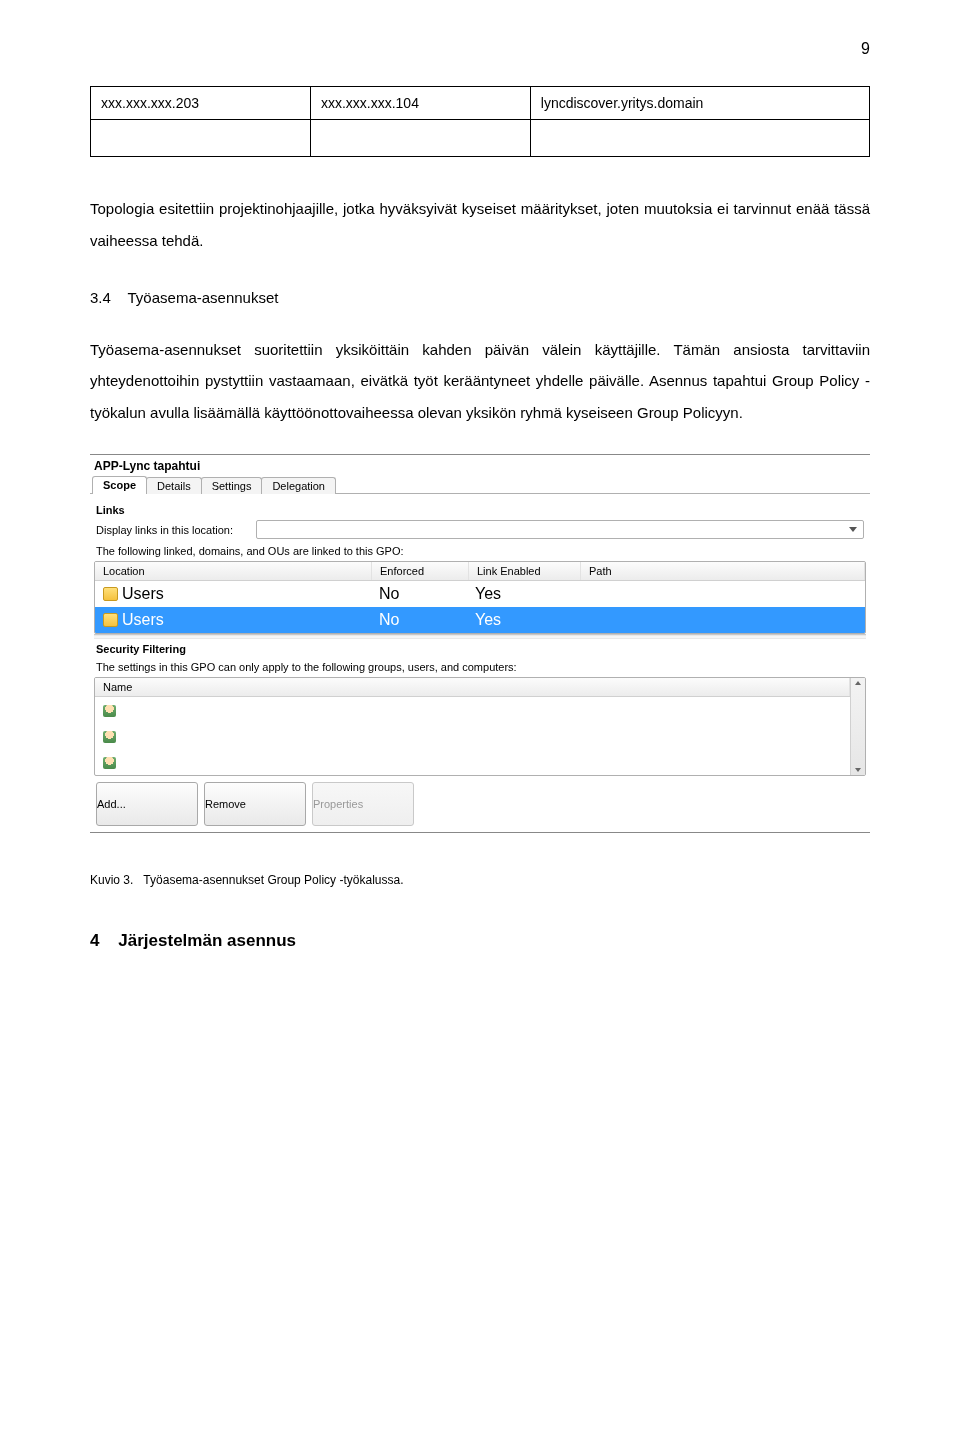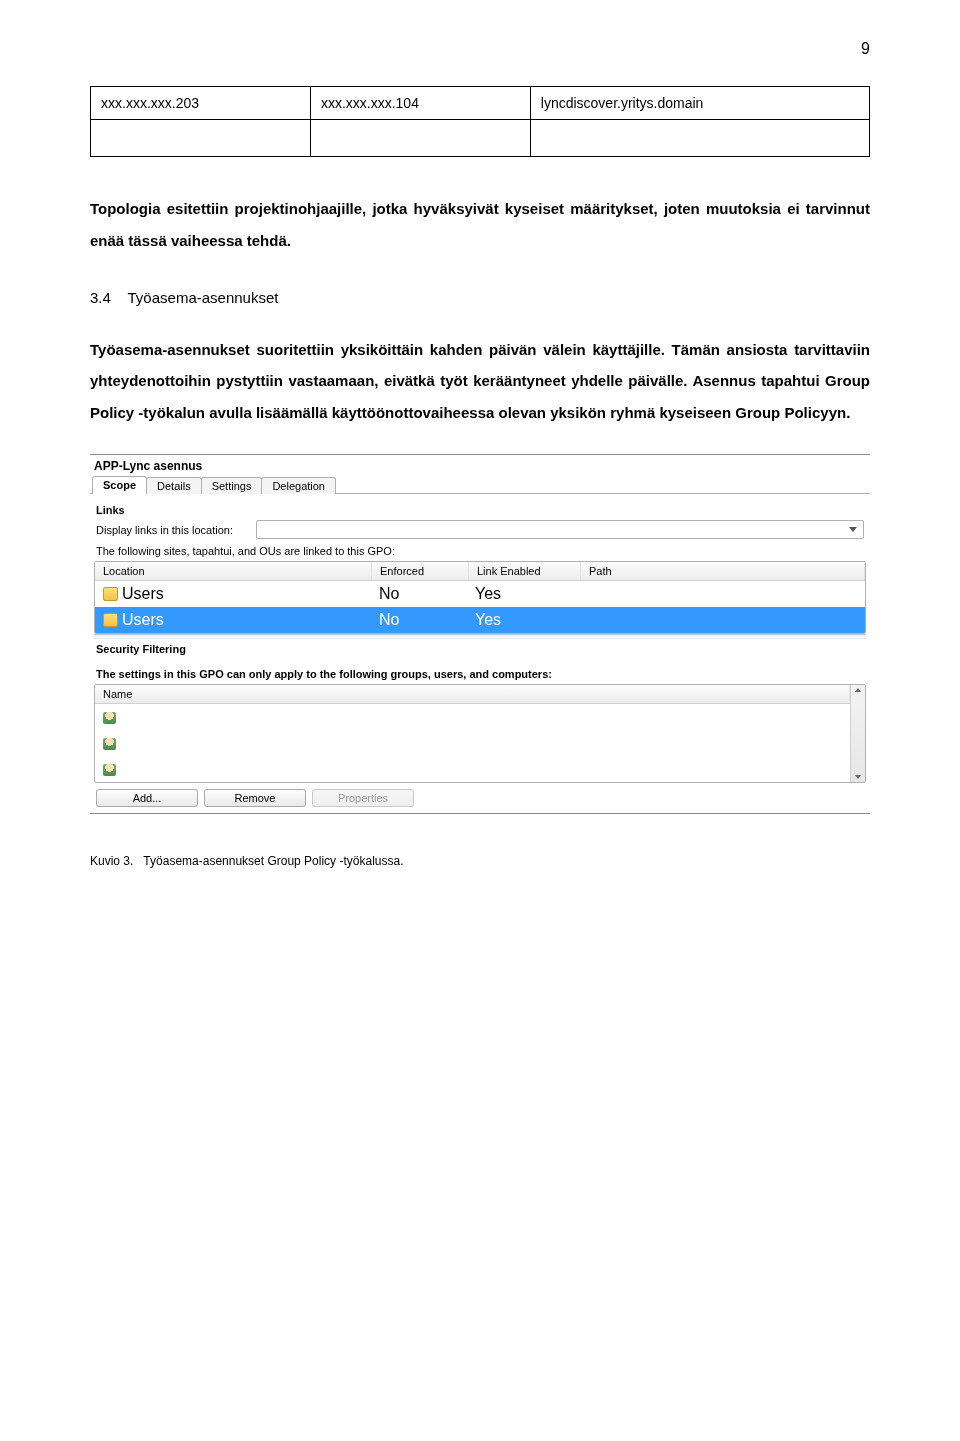--- a/index.html
+++ b/index.html
@@ -29,21 +29,20 @@
     padding:8px 10px;
   }
   .tbl1 tr.empty td{
     height:20px;
   }
   p.body{
     font-size:15px;
     line-height:2.1;
     text-align:justify;
     margin:0 0 26px 0;
-    font-weight:bold;
   }
   .sect-title{
     font-size:15px;
     line-height:2.1;
     margin:0 0 20px 0;
   }
   .gpo{
     border-top:1px solid #888;
     border-bottom:1px solid #888;
     margin:10px 0 40px 0;
@@ -192,23 +191,22 @@
   }
   .btnrow{
     display:flex;
     gap:6px;
     padding:6px 2px 2px 2px;
   }
   .winbtn{
     background:linear-gradient(#fdfdfd,#e9e9e9);
     border:1px solid #a9a9a9;
     border-radius:3px;
-    padding:2px 0;
+    padding:15px 0;
     width:100px;
-    text-align:center;
     font-size:11px;
   }
   .winbtn.disabled{
     color:#999;
     border-color:#c9c9c9;
     background:linear-gradient(#f7f7f7,#efefef);
   }
   .caption{
     font-size:12px;
     margin:0 0 44px 0;
@@ -242,35 +240,35 @@
   </tbody>
     </table>
 
   <p class="body">Topologia esitettiin projektinohjaajille, jotka hyväksyivät kyseiset määritykset, joten muutoksia ei tarvinnut enää tässä vaiheessa tehdä.</p>
 
   <p class="sect-title">3.4&nbsp;&nbsp;&nbsp;&nbsp;Työasema-asennukset</p>
 
   <p class="body">Työasema-asennukset suoritettiin yksiköittäin kahden päivän välein käyttäjille. Tämän ansiosta tarvittaviin yhteydenottoihin pystyttiin vastaamaan, eivätkä työt kerääntyneet yhdelle päivälle. Asennus tapahtui Group Policy -työkalun avulla lisäämällä käyttöönottovaiheessa olevan yksikön ryhmä kyseiseen Group Policyyn.</p>
 
   <div class="gpo">
-    <div class="gpo-title">APP-Lync asennus</div>
+    <div class="gpo-title">APP-Lync tapahtui</div>
     <div class="tabs">
       <div class="tab active">Scope</div>
       <div class="tab">Details</div>
       <div class="tab">Settings</div>
       <div class="tab">Delegation</div>
     </div>
 
     <div class="gpo-body">
       <div class="section-label">Links</div>
       <div class="field-row">
         <div class="field-label small">Display links in this location:</div>
         <div class="combo"></div>
       </div>
-      <div class="small" style="margin:2px 2px 4px 2px;">The following sites, tapahtui, and OUs are linked to this GPO:</div>
+      <div class="small" style="margin:2px 2px 4px 2px;">The following linked, domains, and OUs are linked to this GPO:</div>
 
       <div class="listbox">
         <div class="list-head">
           <div class="col c-loc">Location</div>
           <div class="col c-enf">Enforced</div>
           <div class="col c-link">Link Enabled</div>
           <div class="col c-path">Path</div>
         </div>
         <div class="list-row">
           <div class="col c-loc"><span class="ico folder"></span><span>Users</span></div>
@@ -282,21 +280,21 @@
           <div class="col c-loc"><span class="ico folder"></span><span>Users</span></div>
           <div class="col c-enf">No</div>
           <div class="col c-link">Yes</div>
           <div class="col c-path"></div>
         </div>
       </div>
 
       <div class="spacer"></div>
 
       <div class="section-label">Security Filtering</div>
-      <div class="small" style="margin:13px 2px 4px 2px;font-weight:bold;">The settings in this GPO can only apply to the following groups, users, and computers:</div>
+      <div class="small" style="margin:6px 2px 4px 2px;">The settings in this GPO can only apply to the following groups, users, and computers:</div>
 
       <div class="listbox flex-lb">
         <div class="sf-left">
           <div class="list-head">
             <div class="col c-name">Name</div>
           </div>
           <div class="list-row">
               <div class="col c-name"><span class="ico user"></span></div>
             </div>
           <div class="list-row">
@@ -315,15 +313,16 @@
       <div class="btnrow">
         <div class="winbtn">Add...</div>
         <div class="winbtn">Remove</div>
         <div class="winbtn disabled">Properties</div>
       </div>
     </div>
   </div>
 
   <p class="caption">Kuvio 3.&nbsp;&nbsp;&nbsp;Työasema-asennukset Group Policy -työkalussa.</p>
 
+  <h2 class="doc">4&nbsp;&nbsp;&nbsp;&nbsp;Järjestelmän asennus</h2>
 
 
 </div>
 
 </body></html>

